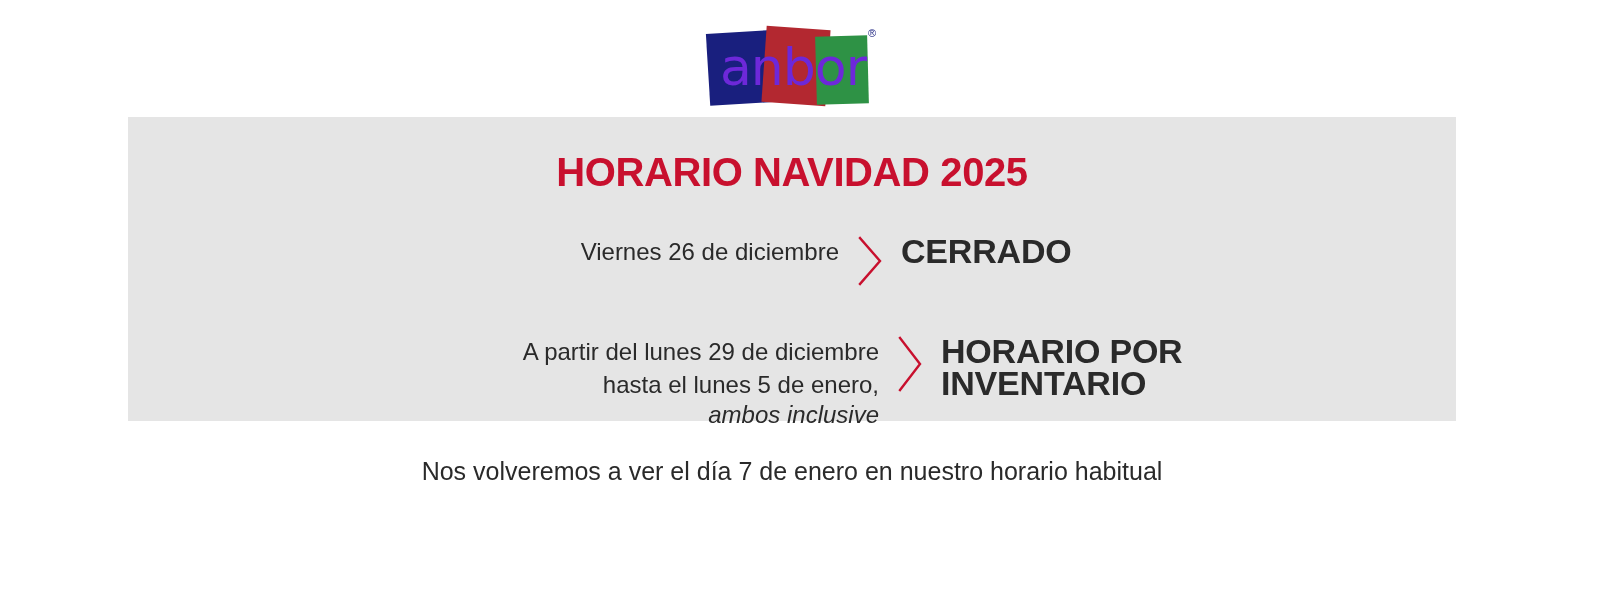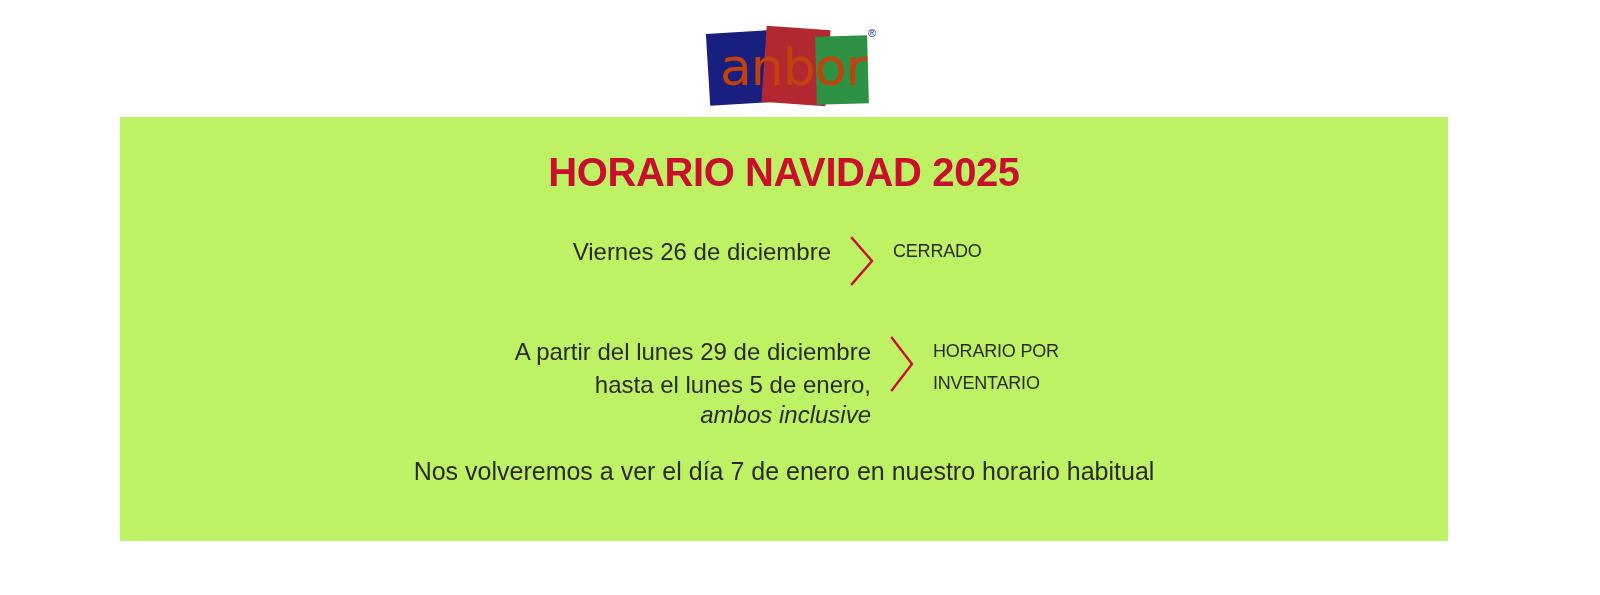--- a/index.html
+++ b/index.html
@@ -70,44 +70,44 @@
     left: 0;
     top: 0;
     width: 170px;
     height: 86px;
     line-height: 86px;
     text-align: center;
     font-family: "DejaVu Sans", sans-serif;
     font-size: 52px;
     font-weight: 400;
     letter-spacing: -1px;
-    color: #c2410c;
+    color: #6d28d9;
     z-index: 5;
     padding-left: 4px;
     box-sizing: border-box;
   }
   .logo-reg {
     position: absolute;
     right: 0px;
     top: 4px;
     font-size: 11px;
     line-height: 1;
     color: #191F7E;
     z-index: 6;
     font-family: "Liberation Sans", sans-serif;
   }
 
   
   .panel {
     position: absolute;
-    left: 120px;
+    left: 128px;
     top: 117px;
     width: 1328px;
-    height: 424px;
-    background: #bef264;
+    height: 304px;
+    background: #e5e5e5;
   }
 
   .title {
     position: absolute;
     left: 0;
     top: 33px;
     width: 1328px;
     text-align: center;
     font-family: "Liberation Sans", sans-serif;
     font-size: 40px;
@@ -162,22 +162,22 @@
     align-items: center;
     justify-content: center;
     flex: 0 0 62px;
   }
   .chevron svg { display: block; }
 
   .row-right {
     flex: 1 1 auto;
     text-align: left;
     font-family: "Liberation Sans", sans-serif;
-    font-size: 18px;
-    font-weight: 400;
+    font-size: 34px;
+    font-weight: 700;
     color: #2A2A2A;
     line-height: 32px;
     letter-spacing: -0.2px;
   }
   .row-right .ln { display: block; white-space: nowrap; }
 
   .footnote {
     position: absolute;
     left: 0;
     top: 340px;

